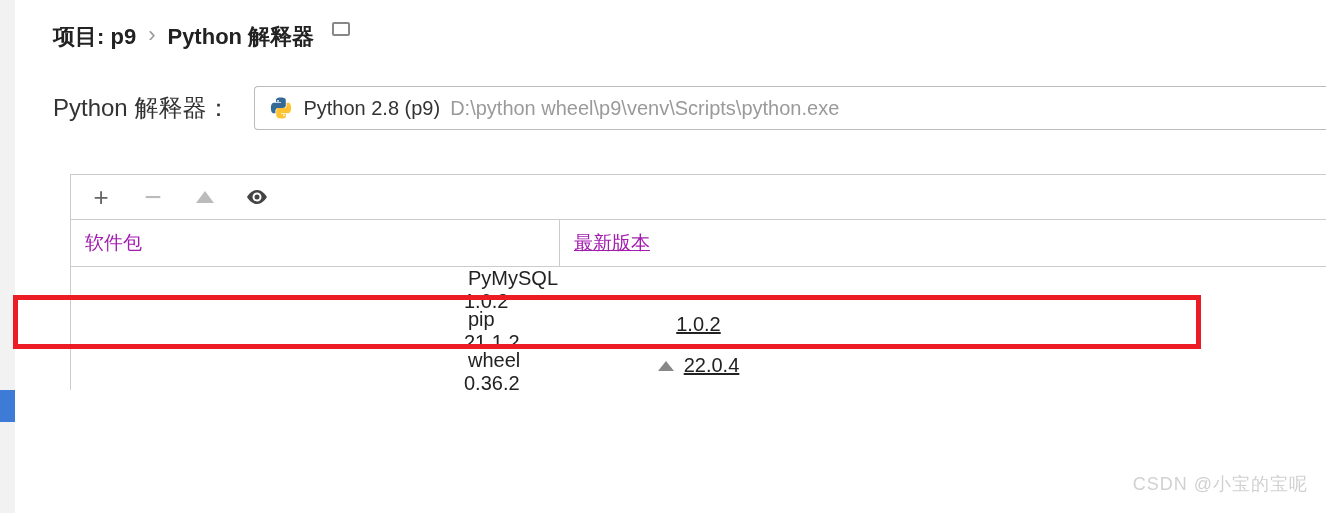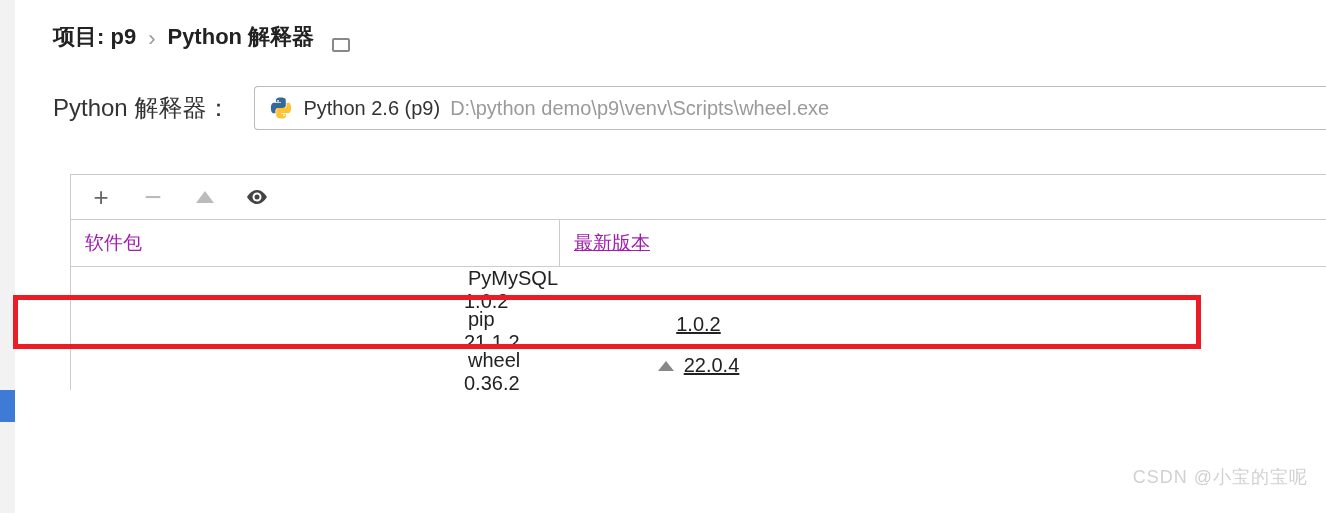--- a/index.html
+++ b/index.html
@@ -32,21 +32,21 @@
     .content {
       position: absolute;
       left: 15px;
       top: 0;
       right: 0;
       bottom: 0;
       background: #fff;
     }
     .breadcrumb {
       display: flex;
-      align-items: flex-end;
+      align-items: flex-start;
       gap: 12px;
       padding: 22px 0 0 38px;
       font-size: 22px;
       font-weight: 700;
       color: #222;
     }
     .breadcrumb .sep {
       color: #999;
       font-weight: 400;
     }
@@ -175,21 +175,21 @@
       border: 5px solid #ec1c24;
       pointer-events: none;
       left: 13px;
       top: 295px;
       width: 1188px;
       height: 54px;
     }
     .watermark {
       position: absolute;
       right: 18px;
-      bottom: 24px;
+      bottom: 17px;
       color: rgba(120,120,120,0.35);
       font-size: 18px;
       letter-spacing: 1px;
     }
   </style>
 </head>
 <body>
 
 <div class="sidebar">
   <div class="sidebar-marker"></div>
@@ -206,22 +206,22 @@
 
   <div class="interpreter-row">
     <span class="interpreter-label">Python 解释器：</span>
     <div class="interpreter-select">
       <span class="python-icon">
         <svg viewBox="0 0 32 32">
             <path fill="#366A96" d="M15.9 2c-7 0-6.5 3-6.5 3v3.1h6.6v.9H6.9S2.5 8.5 2.5 16c0 7.4 3.8 7.1 3.8 7.1h2.3v-3.4s-.1-3.8 3.7-3.8h6.5s3.6.1 3.6-3.5V5.6S23 2 15.9 2zM12 5.3c.7 0 1.2.5 1.2 1.2S12.7 7.7 12 7.7s-1.2-.5-1.2-1.2.5-1.2 1.2-1.2z"></path>
             <path fill="#FFC331" d="M16.1 30c7 0 6.5-3 6.5-3v-3.1H16v-.9h9.1s4.4.5 4.4-7c0-7.4-3.8-7.1-3.8-7.1h-2.3v3.4s.1 3.8-3.7 3.8h-6.5s-3.6-.1-3.6 3.5v5.8S9 30 16.1 30zm3.9-3.3c-.7 0-1.2-.5-1.2-1.2s.5-1.2 1.2-1.2 1.2.5 1.2 1.2-.5 1.2-1.2 1.2z"></path>
           </svg>
       </span>
-      <span>Python 2.6 (p9)</span>
-      <span class="interpreter-path">D:\python demo\p9\venv\Scripts\wheel.exe</span>
+      <span>Python 2.8 (p9)</span>
+      <span class="interpreter-path">D:\python wheel\p9\venv\Scripts\python.exe</span>
     </div>
   </div>
 
   <div class="package-card">
     <div class="toolbar">
       <span class="tb-btn tb-plus">+</span>
       <span class="tb-btn tb-minus">−</span>
       <span class="tb-btn">
           <span class="tb-up"></span>
         </span>

